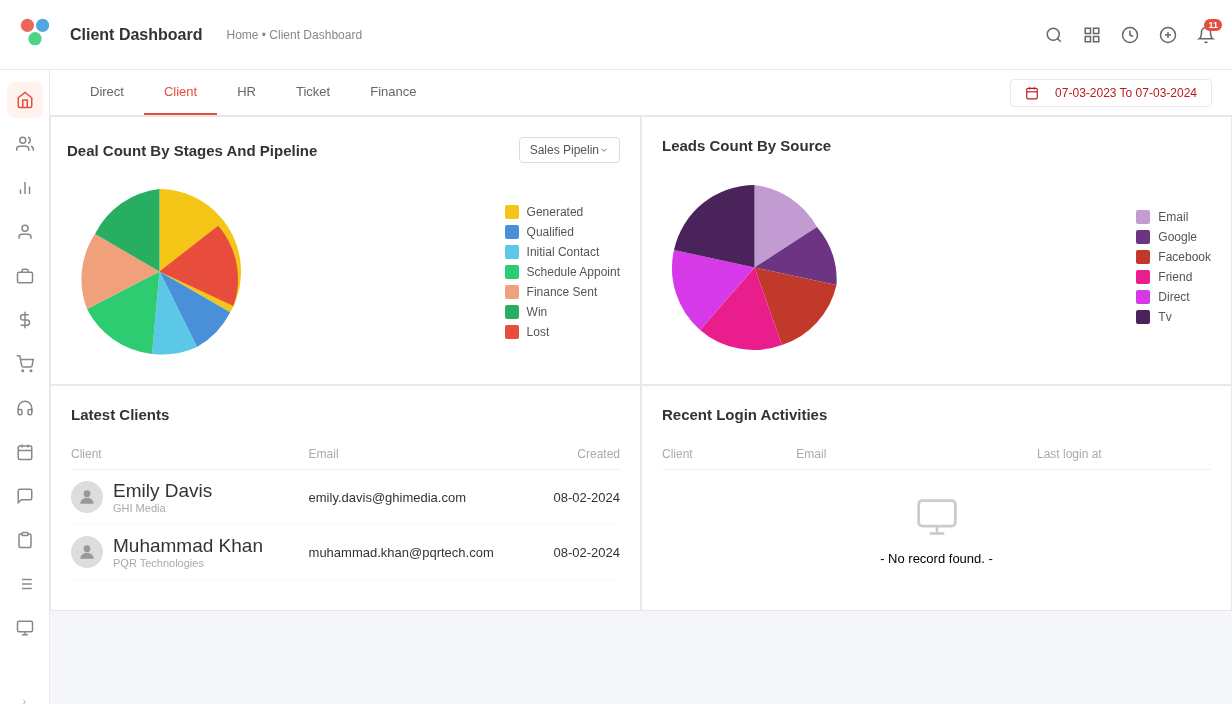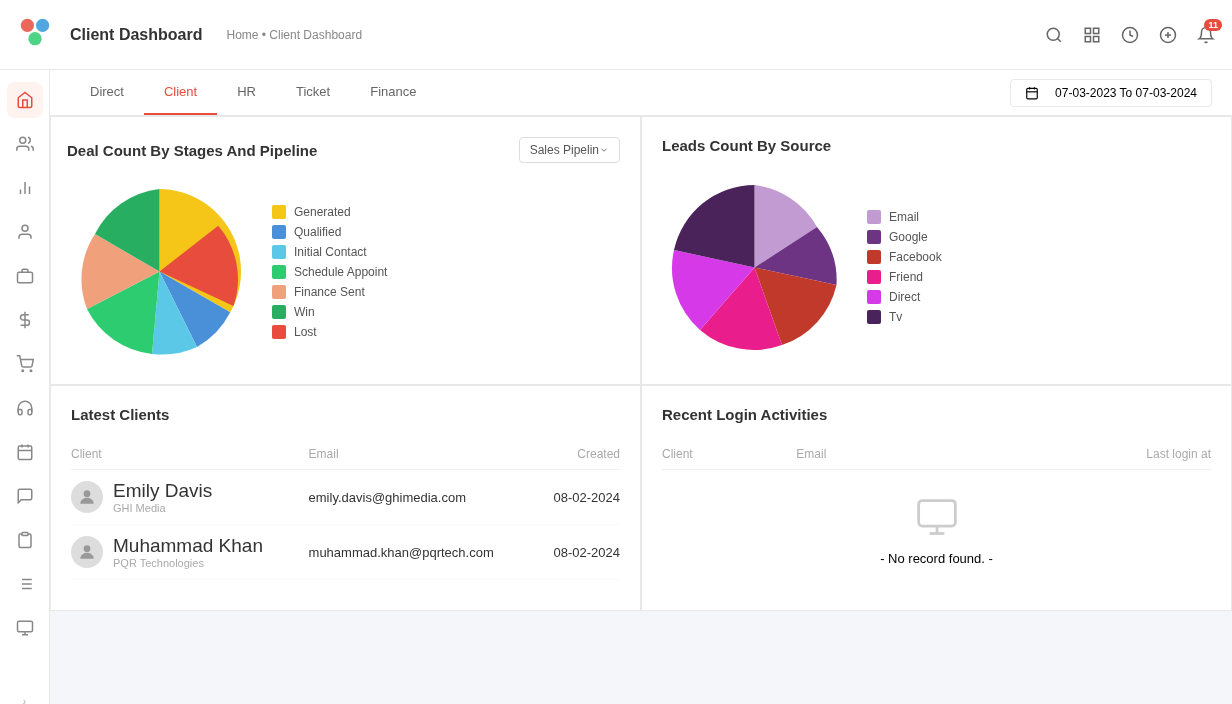--- a/index.html
+++ b/index.html
@@ -23,21 +23,21 @@
     .sidebar-item.active { background: #fff3f0; color: #e74c3c; }
     .sidebar-chevron { color: #aaa; font-size: 10px; cursor: pointer; margin-top: auto; }
 
     
     .main { flex: 1; overflow-y: auto; background: #f5f6fa; }
 
     
     .tabbar { background: #fff; border-bottom: 1px solid #e8e8e8; display: flex; align-items: center; padding: 0 20px; gap: 0; }
     .tab { padding: 14px 20px; font-size: 13px; color: #666; cursor: pointer; border-bottom: 2px solid transparent; }
     .tab.active { color: #e74c3c; border-bottom: 2px solid #e74c3c; font-weight: 500; }
-    .date-range { margin-left: auto; display: flex; align-items: center; gap: 16px; background: #fff; padding: 6px 14px; border-radius: 4px; border: 1px solid #e8e8e8; font-size: 12px; color: #000000; }
+    .date-range { margin-left: auto; display: flex; align-items: center; gap: 16px; background: #fff; padding: 6px 14px; border-radius: 4px; border: 1px solid #e8e8e8; font-size: 12px; color: #b91c1c; }
 
     
     .content { padding: 0; display: grid; grid-template-columns: 1fr 1fr; grid-template-rows: auto auto; gap: 0; }
     .card { background: #fff; border: 1px solid #e8e8e8; padding: 20px; }
     .card-title { font-size: 15px; font-weight: 600; color: #333; margin-bottom: 16px; }
 
     
     .deal-card { grid-column: 1; grid-row: 1; display: flex; flex-direction: column; padding-left: 16px; }
     .pipeline-select { margin-left: auto; border: 1px solid #ddd; border-radius: 4px; padding: 5px 10px; font-size: 12px; background: #fff; cursor: pointer; color: #555; display: flex; align-items: center; gap: 0; }
 
@@ -52,21 +52,21 @@
     .table { width: 100%; border-collapse: collapse; }
     .table th { color: #aaa; font-weight: 500; font-size: 12px; text-align: left; padding: 8px 0; border-bottom: 1px solid #f0f0f0; }
     .table td { padding: 10px 0; border-bottom: 1px solid #f9f9f9; vertical-align: middle; }
     .client-row { display: flex; align-items: center; gap: 10px; }
     .avatar { width: 32px; height: 32px; border-radius: 50%; background: #ddd; overflow: hidden; display: flex; align-items: center; justify-content: center; flex-shrink: 0; }
     .avatar svg { width: 20px; height: 20px; }
     .client-name { font-weight: 500; font-size: 19px; }
     .client-company { font-size: 11px; color: #aaa; }
 
     
-    .pie-container { display: flex; align-items: center; gap: 20px; justify-content: flex-start; flex: 1; }
+    .pie-container { display: flex; align-items: center; gap: 20px; justify-content: space-between; flex: 1; }
     .legend { display: flex; flex-direction: column; gap: 6px; }
     .legend-item { display: flex; align-items: center; gap: 8px; font-size: 12px; color: #555; }
     .legend-swatch { width: 14px; height: 14px; border-radius: 2px; flex-shrink: 0; }
 
     
     .no-record { display: flex; flex-direction: column; align-items: center; justify-content: center; height: 120px; color: #000000; font-size: 13px; gap: 12px; }
 
     .card-header { display: flex; align-items: center; margin-bottom: 16px; }
     .card-header .card-title { margin-bottom: 0; }
   </style>
@@ -397,21 +397,21 @@
         </table>
       </div>
 
       <div class="card login-card">
         <div class="card-title">Recent Login Activities</div>
         <table class="table">
           <thead>
             <tr>
               <th>Client</th>
               <th>Email</th>
-              <th style="text-align:right;">Last login at</th>
+              <th style="text-align:center;">Last login at</th>
             </tr>
           </thead>
         </table>
         <div class="no-record">
           <svg width="44" height="44" viewBox="0 0 24 24" fill="none" stroke="#ccc" stroke-width="1.5">
               <rect x="2" y="3" width="20" height="14" rx="2"></rect>
               <line x1="8" y1="21" x2="16" y2="21"></line>
               <line x1="12" y1="17" x2="12" y2="21"></line>
             </svg>
           <span>- No record found. -</span>

